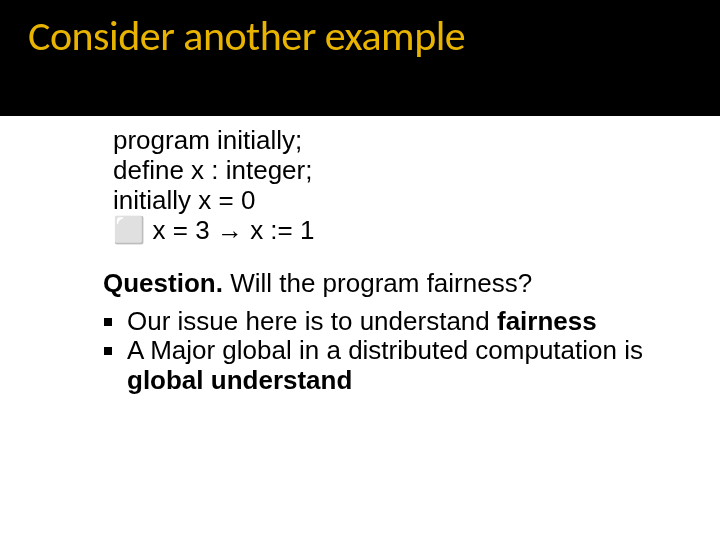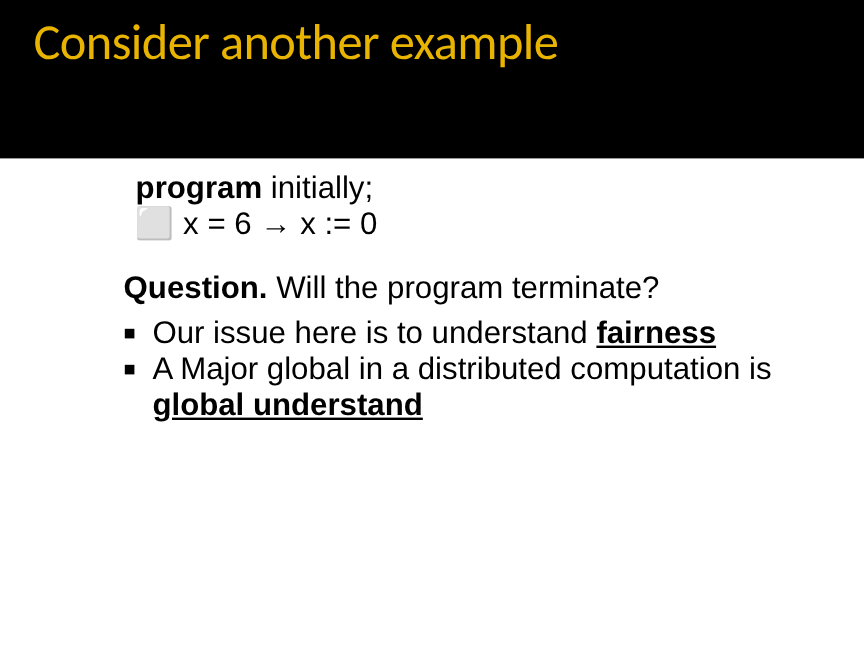--- a/index.html
+++ b/index.html
@@ -12,21 +12,21 @@
     overflow: hidden;
   }
   .slide {
     width: 720px;
     height: 540px;
     position: relative;
     background: #fff;
   }
   .title-bar {
     background: #000;
-    height: 132px;
+    height: 116px;
     padding: 10px 32px 0 28px;
     box-sizing: border-box;
   }
   .title-bar h1 {
     margin: 0;
     color: #e8b400;
     font-size: 42px;
     font-weight: 400;
     font-family: "Segoe UI", Calibri, Arial, sans-serif;
     letter-spacing: -0.5px;
@@ -35,21 +35,21 @@
     padding: 10px 28px 0 28px;
   }
   .code-block {
     margin: 0 0 22px 85px;
     font-size: 26px;
     line-height: 1.15;
     color: #000;
     font-family: Arial, Helvetica, sans-serif;
   }
   .code-block .kw {
-    font-weight: 700;
+    font-weight: 400;
     text-align: center;
   }
   .question {
     margin: 0 0 8px 75px;
     font-size: 26px;
     color: #000;
   }
   .question .q {
     font-weight: 700;
   }
@@ -59,41 +59,42 @@
     font-size: 26px;
     color: #000;
     line-height: 1.15;
   }
   ul.bullets li {
     margin-bottom: 0;
     list-style: square;
   }
   .bold {
     font-weight: 700;
-    text-decoration: underline;
   }
 </style>
 </head>
 <body>
 
 <div class="slide">
 
   <div class="title-bar">
     <h1>Consider another example</h1>
   </div>
 
   <div class="content">
 
     <div class="code-block">
       <div><span class="kw">program</span><span>    initially;</span></div>
-      <div><span>⬜</span><span>       x = 6   →   x  := 0</span></div>
+      <div><span class="kw">define</span><span>        x   :     integer;</span></div>
+      <div><span class="kw">initially</span><span>      x = 0</span></div>
+      <div><span>⬜</span><span>       x = 3   →   x  := 1</span></div>
     </div>
 
     <div class="question">
-      <span class="q">Question.</span><span> Will the program terminate?</span>
+      <span class="q">Question.</span><span> Will the program fairness?</span>
     </div>
 
     <ul class="bullets">
       <li><span>Our issue here is to understand </span><span class="bold">fairness</span></li>
       <li><span>A Major global in a distributed computation is </span><span class="bold">global understand</span></li>
     </ul>
 
   </div>
 
 </div>

